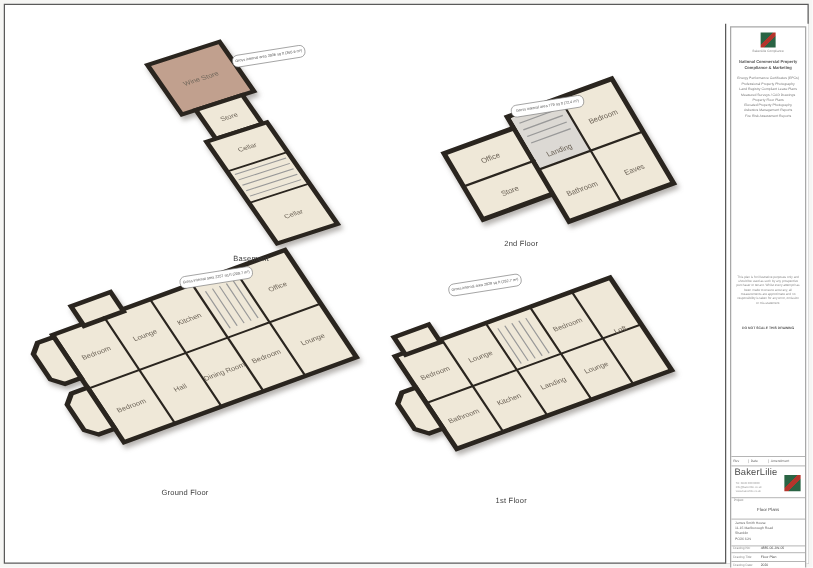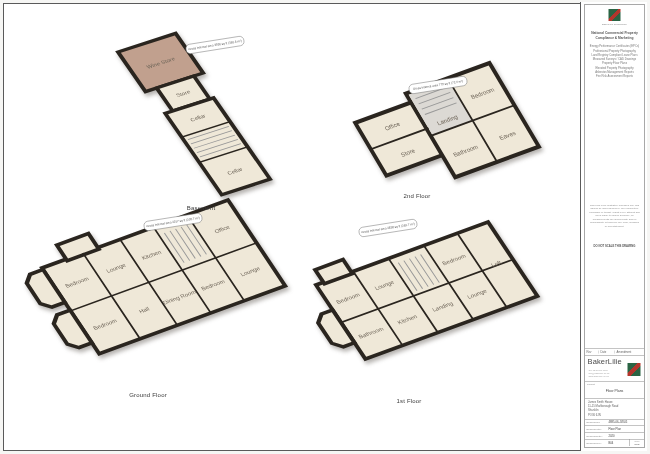--- a/index.html
+++ b/index.html
@@ -7,21 +7,21 @@
        font-family:"Liberation Sans", sans-serif;color:#333;}
   .page-border{position:absolute;left:3px;top:3px;right:3px;bottom:3px;border:1px solid #5a5a5a;background:#fff;}
   
   .plan{position:absolute;filter:drop-shadow(2px 3px 2px rgba(70,62,54,.40));}
   .plan text{font-family:"Liberation Sans",sans-serif;fill:#6d6458;}
   .floor-caption{position:absolute;width:100px;text-align:center;font-size:6px;color:#3a3a3a;letter-spacing:.2px;}
   .area-badge{position:absolute;width:116px;height:18px;background:#fff;border:1px solid #777;border-radius:9px;
       display:flex;align-items:center;justify-content:center;font-size:6px;color:#555;white-space:nowrap;
       transform:rotate(-9deg) scale(0.5);transform-origin:center;}
   
-  .side{position:absolute;left:580px;top:2px;bottom:3px;width:66px;border-left:1px solid #5a5a5a;background:#fff;}
+  .side{position:absolute;left:580px;top:19px;bottom:3px;width:66px;border-left:1px solid #5a5a5a;background:#fff;}
   .side-inner{position:absolute;left:3px;top:2px;width:59px;height:442px;border:1px solid #a8a8a8;background:#fff;overflow:hidden;}
   .side-scale{position:absolute;left:0;top:0;width:118px;height:884px;transform:scale(0.5);transform-origin:0 0;}
   .sp-logo{position:absolute;left:47px;top:8px;width:24px;height:24px;
       background:linear-gradient(135deg,#2a6444 40%,#b3352c 40%,#b3352c 62%,#2a6444 62%);}
   .sp-logo-caption{position:absolute;top:35px;left:0;width:118px;text-align:center;font-size:5px;color:#888;}
   .sp-header{position:absolute;top:52px;left:0;width:118px;text-align:center;font-size:6.5px;line-height:8.5px;color:#555;font-weight:bold;}
   .sp-services{position:absolute;top:78px;left:0;width:118px;text-align:center;font-size:5.5px;line-height:8.5px;color:#777;}
   .sp-disclaimer{position:absolute;top:396px;left:7px;width:104px;font-size:5px;line-height:7px;color:#8a8a8a;text-align:center;}
   .sp-dns{position:absolute;top:478px;left:0;width:118px;text-align:center;font-size:5.5px;font-weight:bold;color:#555;}
   .sp-amend{position:absolute;top:686px;left:0;width:118px;height:14px;border-top:1px solid #888;border-bottom:1px solid #888;

